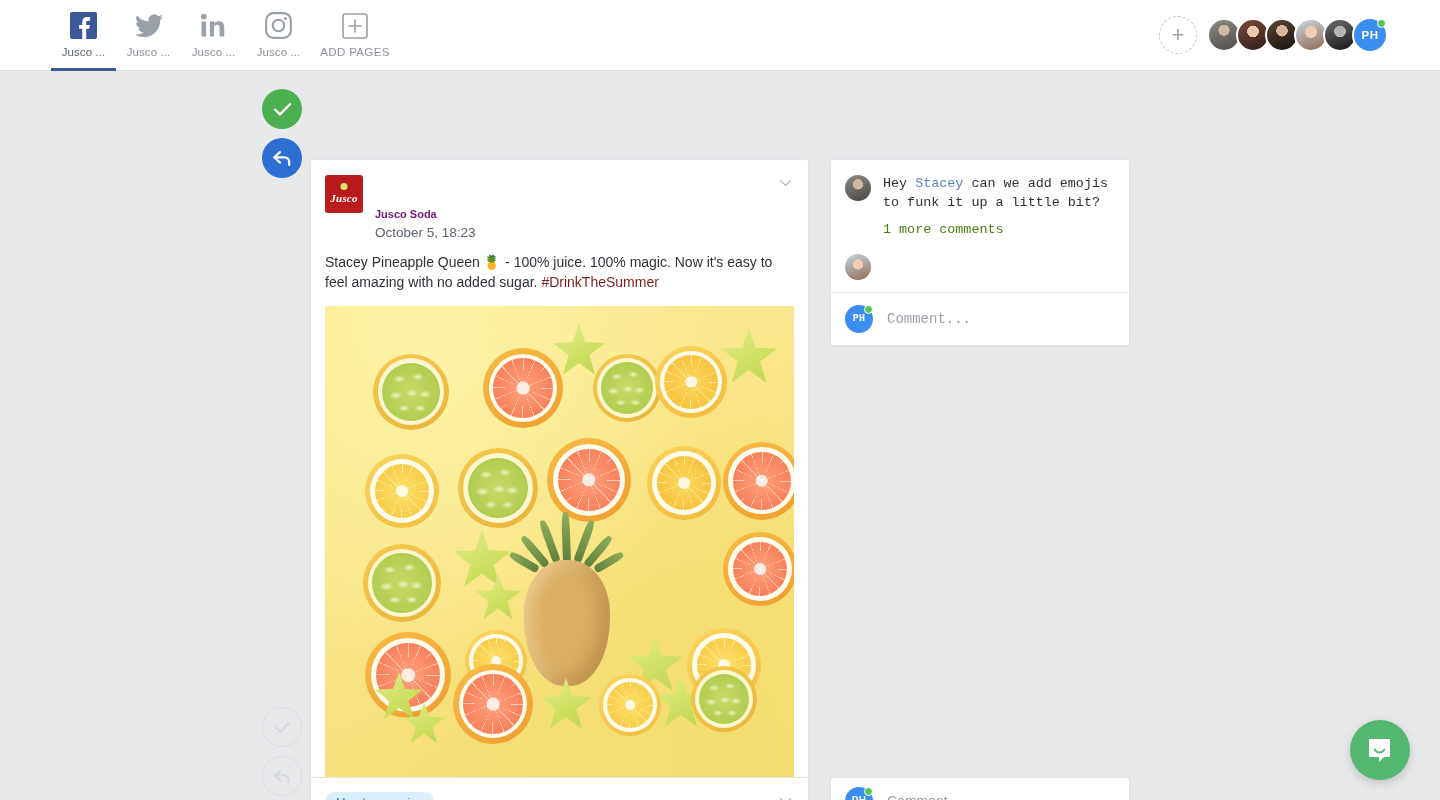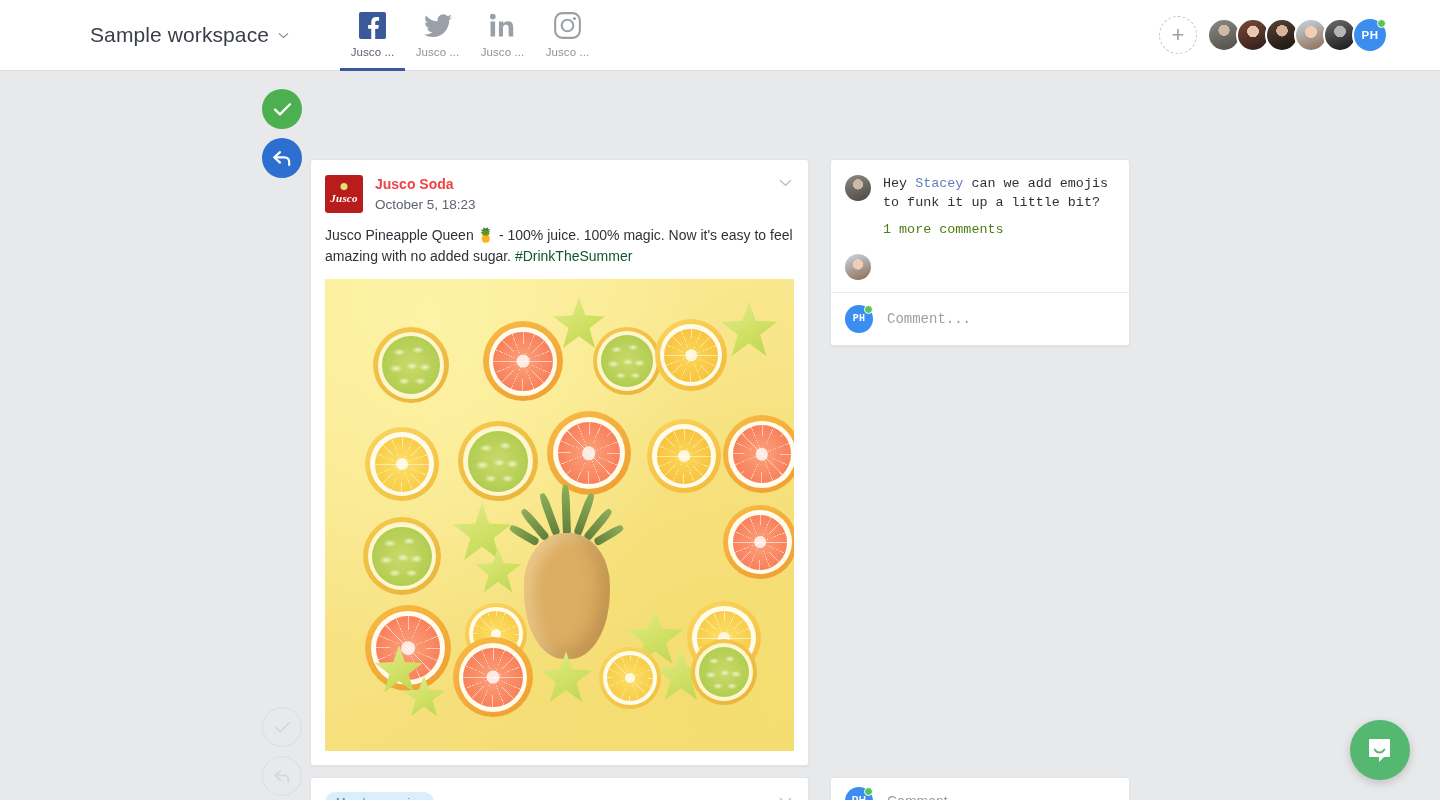--- a/index.html
+++ b/index.html
@@ -96,29 +96,29 @@
   .brandlogo .bdot{
     position:absolute; top:8px; left:50%; transform:translateX(-50%);
     width:7px;height:7px;border-radius:50%; background:#d9e86a;
   }
   .brandlogo .btxt{
     position:absolute; top:17px; left:0; right:0; text-align:center;
     font-family:"Liberation Serif", serif; font-style:italic; font-weight:700;
     color:#fff; font-size:11px; letter-spacing:.2px;
   }
   .ph-meta{ margin-left:12px; padding-top:1px;}
-  .ph-name{ font-size:14px; font-weight:700; color:#ef4444; line-height:1.25;}
+  .ph-name{ font-size:11px; font-weight:700; color:#701a75; line-height:1.25;margin-top:32px;}
   .ph-date{ font-size:13.5px; color:#5b6370; margin-top:3px;}
   .chev{
     position:absolute; right:16px; top:16px; color:#b9bdc4; font-size:12px; cursor:pointer;
   }
   .postbody{
     padding:12px 14px 13px 14px; font-size:14px; color:#2e3238; line-height:1.47;
   }
-  .tag{ color:#14532d; }
+  .tag{ color:#7f1d1d; }
   .emoji{ font-size:14px; }
 
   
   .photo{
     margin:0 14px 14px 14px; height:472px; border-radius:2px; overflow:hidden;
     position:relative; background:#f7e57f;
   }
   .photo .bg{
     position:absolute; inset:0;
     background:
@@ -214,28 +214,20 @@
     position:absolute; right:30px; bottom:20px; width:60px;height:60px;border-radius:50%;
     background:#54b871; display:flex;align-items:center;justify-content:center;
     box-shadow:0 3px 10px rgba(0,0,0,.18); cursor:pointer;
   }
 </style>
 </head>
 <body>
 
 <div class="topbar">
 
-  <div class="ws-block">
-    <span class="ws-name">Sample workspace</span>
-    <span class="ws-caret">
-      <svg width="11" height="7" viewBox="0 0 11 7">
-          <path d="M1 1.5 L5.5 5.5 L10 1.5" fill="none" stroke="#8b9099" stroke-width="1.1"></path>
-        </svg>
-    </span>
-  </div>
 
   <div class="pages">
 
     <div class="page-tab active">
       <span class="page-ic">
         <svg width="27" height="27" viewBox="0 0 27 27">
           <rect width="27" height="27" rx="2" fill="#3b5998"></rect>
           <path d="M16.2 27V16.8h3.1l.5-3.8h-3.6v-2.4c0-1.1.3-1.8 1.9-1.8h2V5.2c-.35-.05-1.55-.15-2.95-.15-2.9 0-4.9 1.8-4.9 5.1V13H9.1v3.8h3.15V27z" fill="#fff"></path>
         </svg>
       </span>
@@ -266,20 +258,29 @@
       <span class="page-ic">
         <svg width="27" height="27" viewBox="0 0 26 26">
           <rect x="1.1" y="1.1" width="23.8" height="23.8" rx="7" fill="none" stroke="#9aa0a8" stroke-width="2"></rect>
           <circle cx="13" cy="13" r="5.6" fill="none" stroke="#9aa0a8" stroke-width="2"></circle>
           <circle cx="19.7" cy="6.3" r="1.5" fill="#9aa0a8"></circle>
         </svg>
       </span>
       <span class="page-lbl">Jusco ...</span>
     </div>
 
+    <div class="page-tab addpages">
+      <span class="page-ic">
+        <svg width="26" height="26" viewBox="0 0 26 26">
+          <rect x="1" y="1" width="24" height="24" rx="2.5" fill="none" stroke="#9aa0a8" stroke-width="1.6"></rect>
+          <path d="M13 6.5v13M6.5 13h13" stroke="#9aa0a8" stroke-width="1.6"></path>
+        </svg>
+      </span>
+      <span class="page-lbl">ADD PAGES</span>
+    </div>
   </div>
 
   <div class="rightzone">
     <div class="addbtn">+</div>
 
     <div class="avatars">
       <div class="av" style="background:radial-gradient(circle at 50% 34%,#cdb9a6 0 22%,rgba(0,0,0,0) 23%),linear-gradient(160deg,#8d8b86,#4f4b47)"></div>
       <div class="av" style="background:radial-gradient(circle at 50% 38%,#e8c7ae 0 24%,rgba(0,0,0,0) 25%),linear-gradient(160deg,#7a4a3a,#2e1c18)"></div>
       <div class="av" style="background:radial-gradient(circle at 50% 36%,#d8b49a 0 23%,rgba(0,0,0,0) 24%),linear-gradient(160deg,#5a4436,#171310)"></div>
       <div class="av" style="background:radial-gradient(circle at 50% 40%,#f0cdb4 0 25%,rgba(0,0,0,0) 26%),linear-gradient(160deg,#c9d7e4,#8d6a50)"></div>
@@ -321,21 +322,21 @@
         <div class="ph-date">October 5,  18:23</div>
       </div>
       <span class="chev">
         <svg width="13" height="8" viewBox="0 0 13 8">
           <path d="M1 1.3 L6.5 6.3 L12 1.3" fill="none" stroke="#b9bdc4" stroke-width="1.3"></path>
         </svg>
       </span>
     </div>
 
     <div class="postbody">
-      <span>Jusco Pineapple Queen </span><span class="emoji">🍍</span><span> - 100% juice. 100% magic. Now it's easy to feel amazing with no added sugar. </span><span class="tag">#DrinkTheSummer</span>
+      <span>Stacey Pineapple Queen </span><span class="emoji">🍍</span><span> - 100% juice. 100% magic. Now it's easy to feel amazing with no added sugar. </span><span class="tag">#DrinkTheSummer</span>
     </div>
 
     <div class="photo">
       <div class="bg"></div>
 
       <div class="fruit cit seedy" style="left:48px;top:48px;width:76px;height:76px;">
         <div class="rind" style="background:linear-gradient(150deg,#f6c94e,#eab33a)"></div>
           <div class="pith"></div>
           <div class="flesh"></div>
           <div class="seeds"></div>

